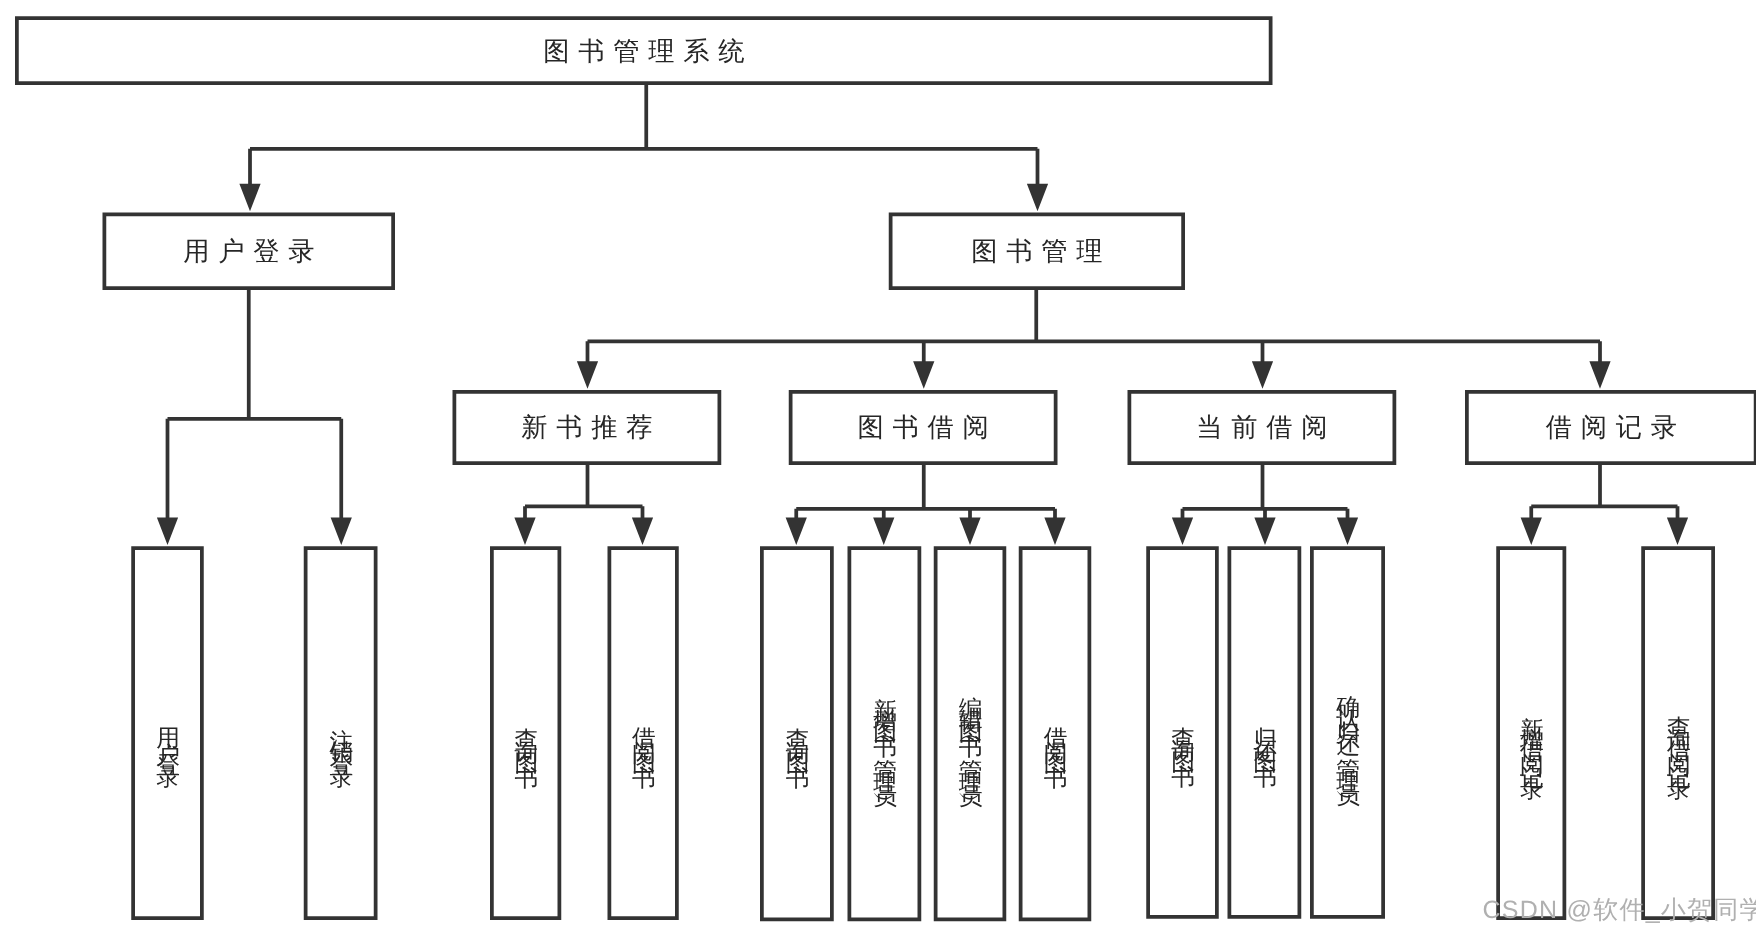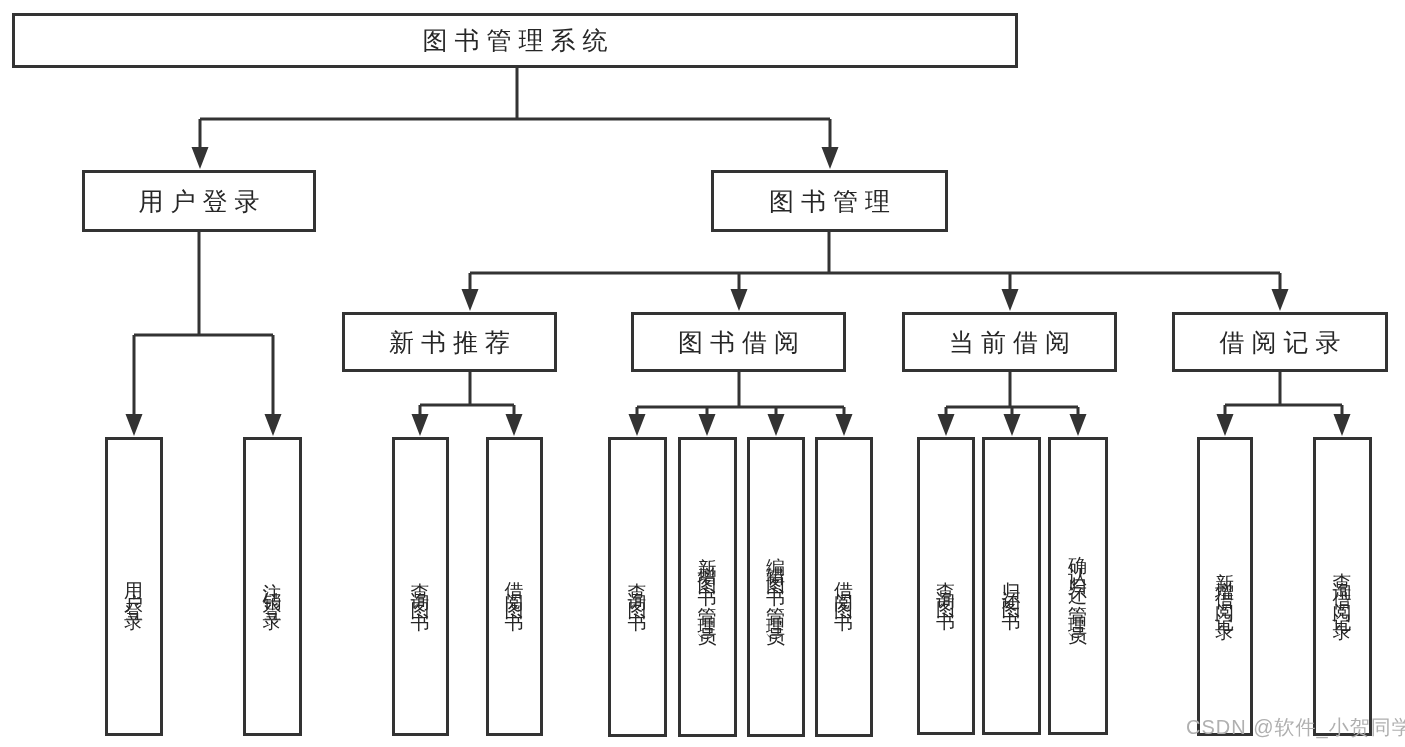--- a/index.html
+++ b/index.html
@@ -38,21 +38,21 @@
   }
 
   .hbox {
     position: absolute;
     z-index: 2;
     background: #ffffff;
     border: 3px solid var(--border);
     display: flex;
     align-items: center;
     justify-content: center;
-    font-size: 25px;
+    font-size: 21px;
     letter-spacing: 7px;
     text-indent: 7px;
     color: var(--text);
     white-space: nowrap;
   }
 
   .vbox {
     position: absolute;
     z-index: 2;
     background: #ffffff;
@@ -121,24 +121,24 @@
       M1069.5 414 L1086.5 414 L1078 436 Z
       M1216.5 414 L1233.5 414 L1225 436 Z
       M1333.5 414 L1350.5 414 L1342 436 Z"></path>
   </svg>
 
   <div class="hbox" style="left:12px; top:13px; width:1006px; height:55px;">图书管理系统</div>
 
   <div class="hbox" style="left:82px; top:170px; width:234px; height:62px;">用户登录</div>
   <div class="hbox" style="left:711px; top:170px; width:237px; height:62px;text-align:center;">图书管理</div>
 
-  <div class="hbox" style="left:342px; top:312px; width:215px; height:60px;">新书推荐</div>
+  <div class="hbox" style="left:362px; top:312px; width:215px; height:60px;">新书推荐</div>
   <div class="hbox" style="left:631px; top:312px; width:215px; height:60px;">图书借阅</div>
   <div class="hbox" style="left:902px; top:312px; width:215px; height:60px;">当前借阅</div>
-  <div class="hbox" style="left:1172px; top:312px; width:216px; height:60px;">借阅记录</div>
+  <div class="hbox" style="left:1172px; top:312px; width:234px; height:60px;">借阅记录</div>
 
   <div class="vbox" style="left:105px; top:437px; width:58px; height:299px;">
     <span>用户登录</span>
   </div>
   <div class="vbox" style="left:243px; top:437px; width:59px; height:299px;">
     <span>注销登录</span>
   </div>
 
   <div class="vbox" style="left:392px; top:437px; width:57px; height:299px;">
     <span>查询图书</span>

